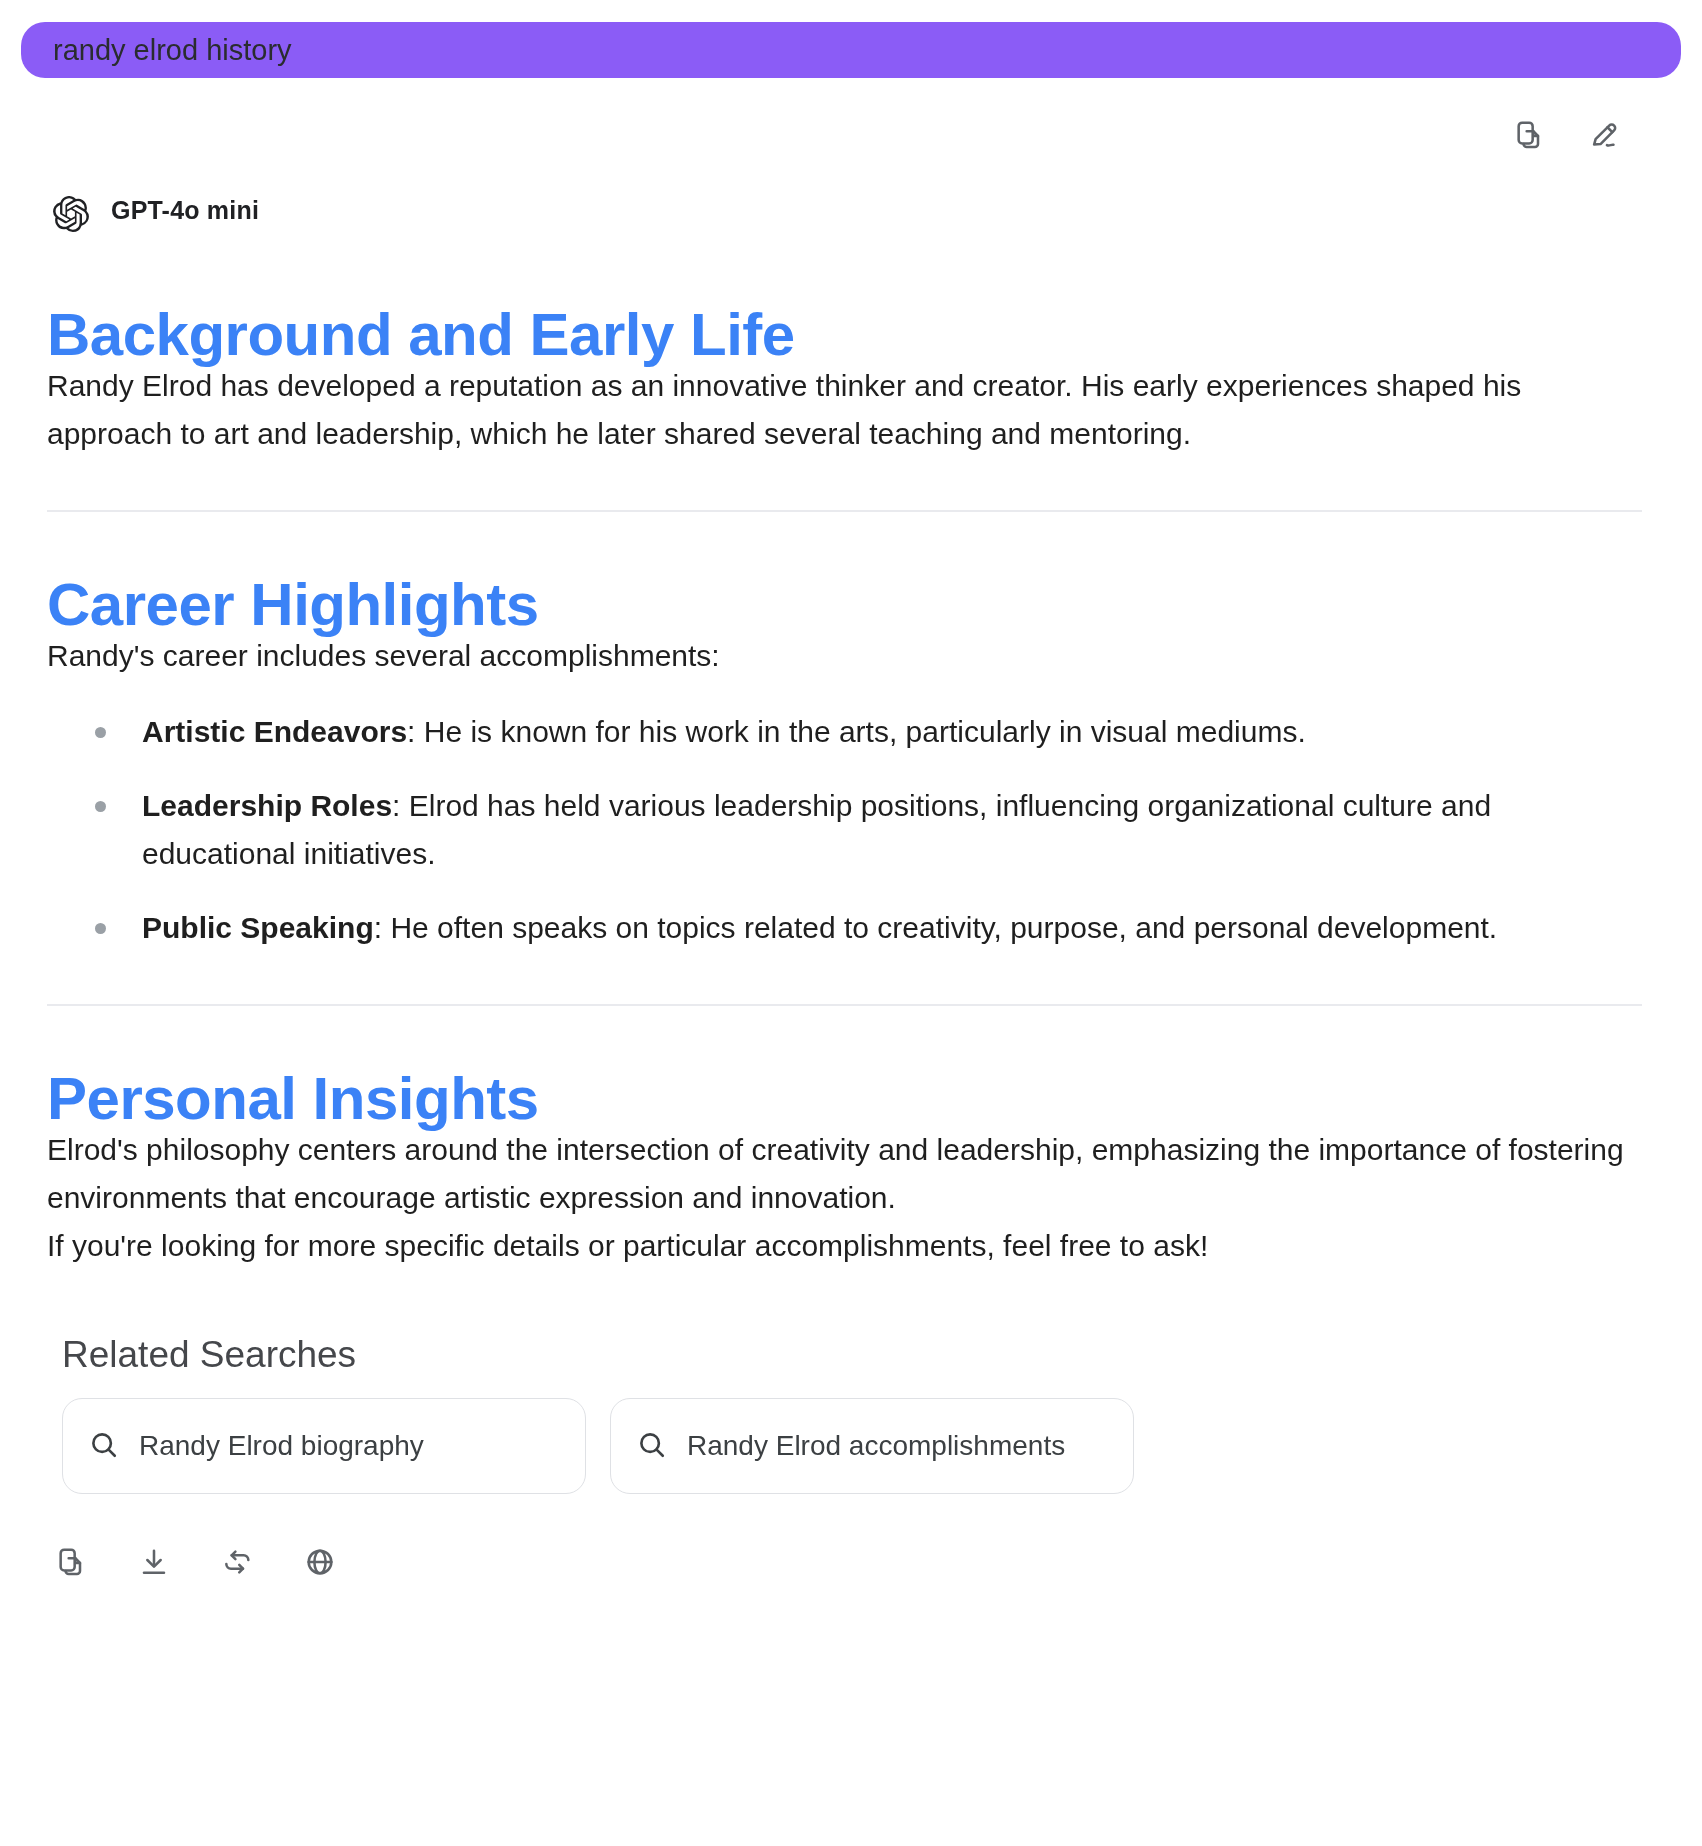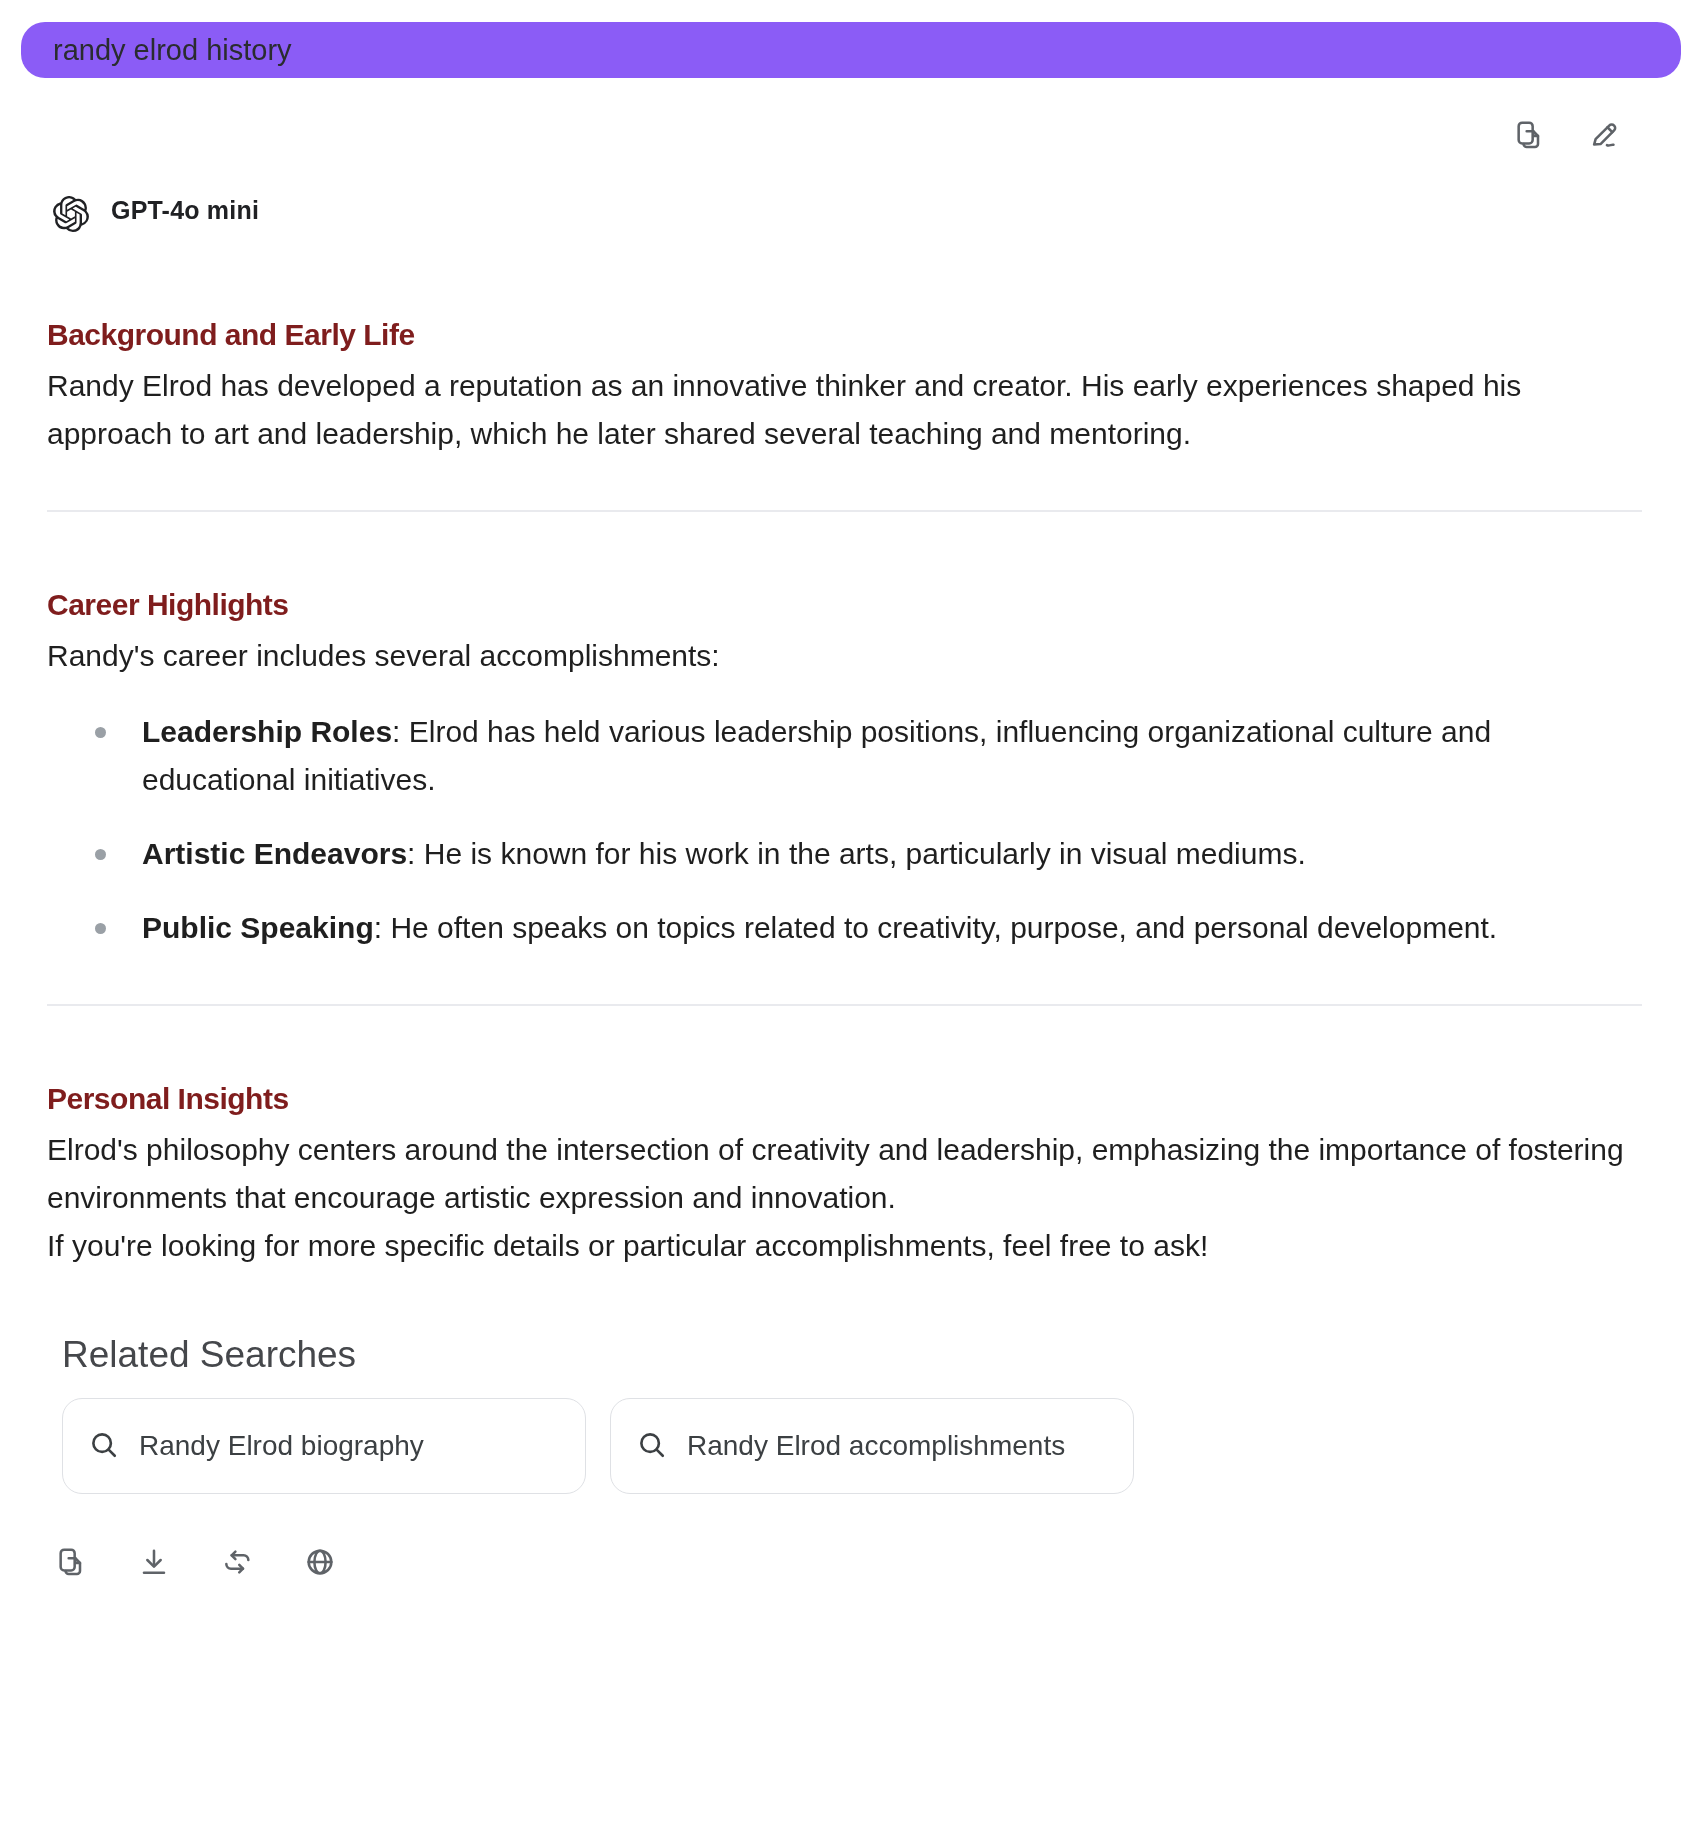--- a/index.html
+++ b/index.html
@@ -34,22 +34,22 @@
     display: flex; align-items: flex-start; gap: 22px;
     margin: 44px 0 0 53px;
   }
   .openai-logo svg { width: 36px; height: 36px; fill: #202124; display: block; }
   .model-name { font-size: 25px; font-weight: bold; color: #202124; letter-spacing: 0.2px; }
 
   
   .content { margin: 44px 60px 0 47px; font-size: 30px; line-height: 48px; color: #1f1f1f; }
   .content p { margin: 0; }
   .content h2 {
-    font-size: 30px; line-height: 54px; font-weight: bold;
-    color: #7f1d1d; letter-spacing: -0.5px;
+    font-size: 60px; line-height: 54px; font-weight: bold;
+    color: #3b82f6; letter-spacing: -0.5px;
   }
   .h-gap1 { margin-top: 76px; }      
   .p-after-h { margin-top: 34px; }
   .divider { border: none; height: 2px; background: #e9eaee; margin-top: 52px; }
   .h-after-div { margin-top: 66px; }
   .lead { margin-top: 34px; }
 
   ul.bullets { list-style: none; margin-top: 28px; }
   ul.bullets li {
     position: relative; padding-left: 95px; margin-bottom: 26px;
@@ -124,24 +124,24 @@
   <h2 class="h-gap1">Background and Early Life</h2>
   <p class="p-after-h">Randy Elrod has developed a reputation as an innovative thinker and creator. His early experiences shaped his approach to art and leadership, which he later shared several teaching and mentoring.</p>
 
   <hr class="divider">
 
   <h2 class="h-after-div">Career Highlights</h2>
   <p class="lead">Randy's career includes several accomplishments:</p>
 
   <ul class="bullets">
     <li>
-      <span class="b-label">Leadership Roles</span><span>: Elrod has held various leadership positions, influencing organizational culture and educational initiatives.</span>
+      <span class="b-label">Artistic Endeavors</span><span>: He is known for his work in the arts, particularly in visual mediums.</span>
     </li>
     <li>
-      <span class="b-label">Artistic Endeavors</span><span>: He is known for his work in the arts, particularly in visual mediums.</span>
+      <span class="b-label">Leadership Roles</span><span>: Elrod has held various leadership positions, influencing organizational culture and educational initiatives.</span>
     </li>
     <li>
       <span class="b-label">Public Speaking</span><span>: He often speaks on topics related to creativity, purpose, and personal development.</span>
     </li>
   </ul>
 
   <hr class="divider">
 
   <h2 class="h-after-div">Personal Insights</h2>
   <p class="p-after-h">Elrod's philosophy centers around the intersection of creativity and leadership, emphasizing the importance of fostering environments that encourage artistic expression and innovation.</p>

